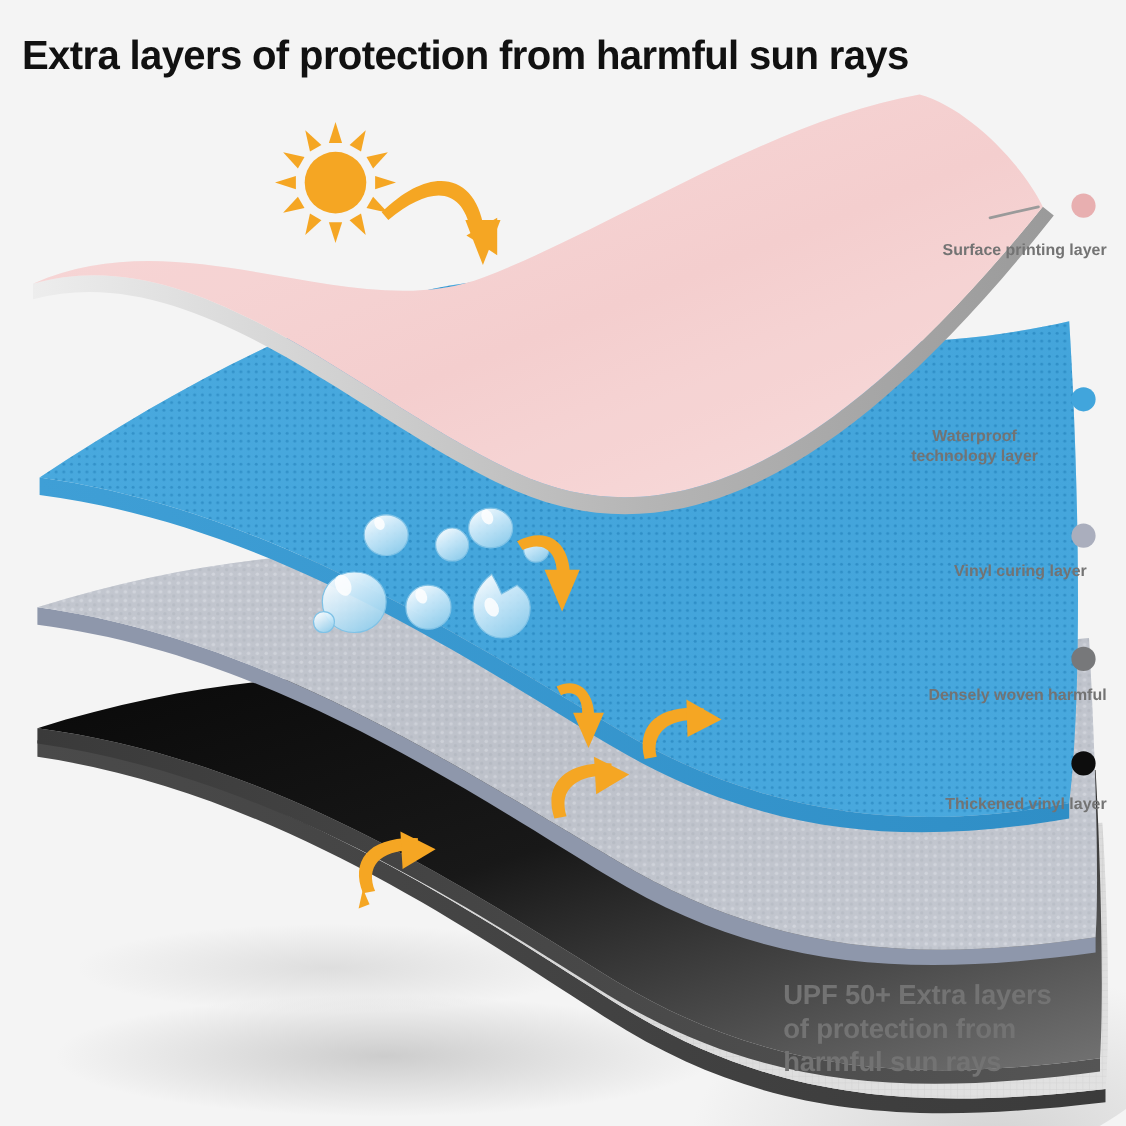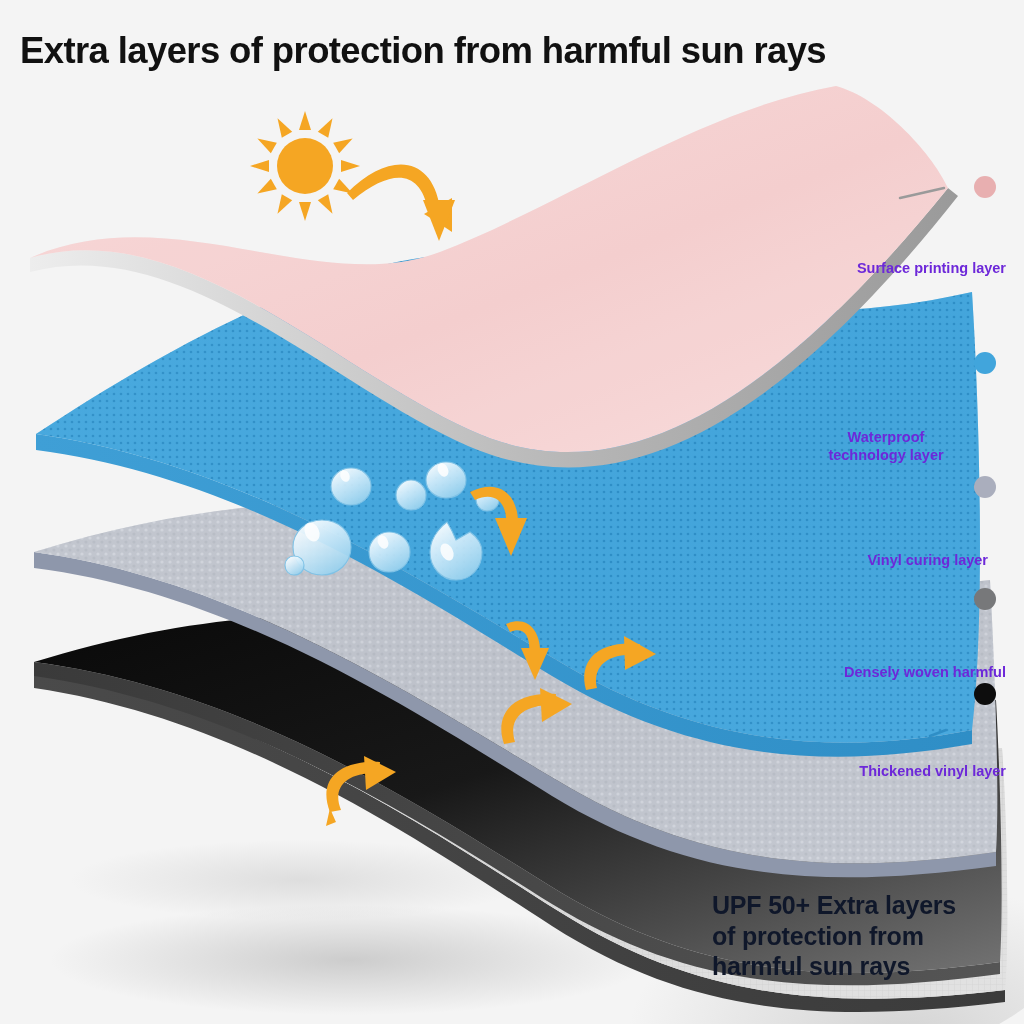--- a/index.html
+++ b/index.html
@@ -27,25 +27,24 @@
 
   
   .callout{position:absolute;text-align:right;}
   .callout .dot{
     display:block;
     width:22px;height:22px;border-radius:50%;
     position:absolute;right:28px;top:0;
   }
   .callout .ctext{
     display:block;
-    font-size:14.5px;font-weight:bold;color:#6d28d9;
+    font-size:14.5px;font-weight:bold;color:#737373;
     line-height:1.22;
     white-space:pre-line;
     text-align:right;
-    margin-top:40px;
   }
 
   #callout-surface{right:0;top:176px;width:260px;}
   #callout-surface .ctext{position:absolute;right:18px;top:44px;width:240px;}
 
   #callout-waterproof{right:0;top:352px;width:260px;}
   #callout-waterproof .ctext{position:absolute;right:18px;top:37px;width:240px;text-align:center;}
 
   #callout-vinylcuring{right:0;top:476px;width:260px;}
   #callout-vinylcuring .ctext{position:absolute;right:36px;top:36px;width:240px;}
@@ -53,21 +52,21 @@
   #callout-densely{right:0;top:588px;width:260px;}
   #callout-densely .ctext{position:absolute;right:18px;top:36px;width:250px;}
 
   #callout-thickened{right:0;top:683px;width:260px;}
   #callout-thickened .ctext{position:absolute;right:18px;top:40px;width:250px;}
 
   
   .bottomnote{
     position:absolute;left:712px;top:890px;width:300px;
     font-size:25px;font-weight:bold;line-height:1.22;
-    color:#0f172a;letter-spacing:-0.2px;
+    color:#737373;letter-spacing:-0.2px;
     white-space:pre-line;
   }
 </style>
 </head>
 <body>
 
 <div id="stage">
 
   <svg class="layerart" viewBox="0 0 1024 1024">
     <defs>

